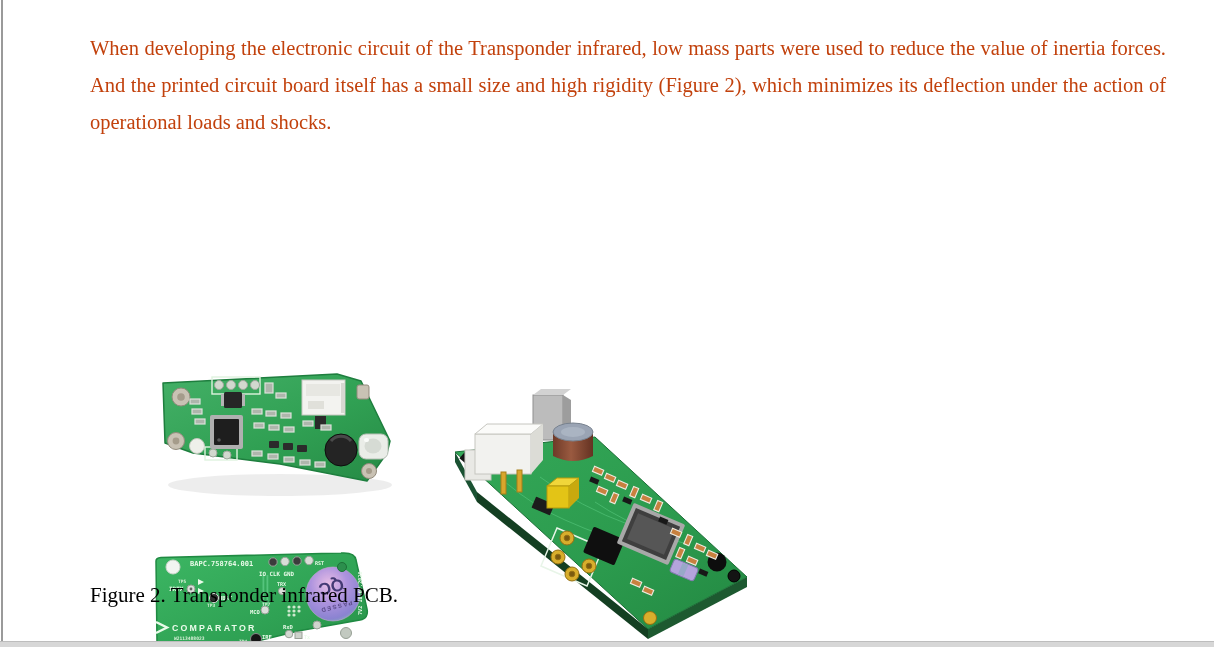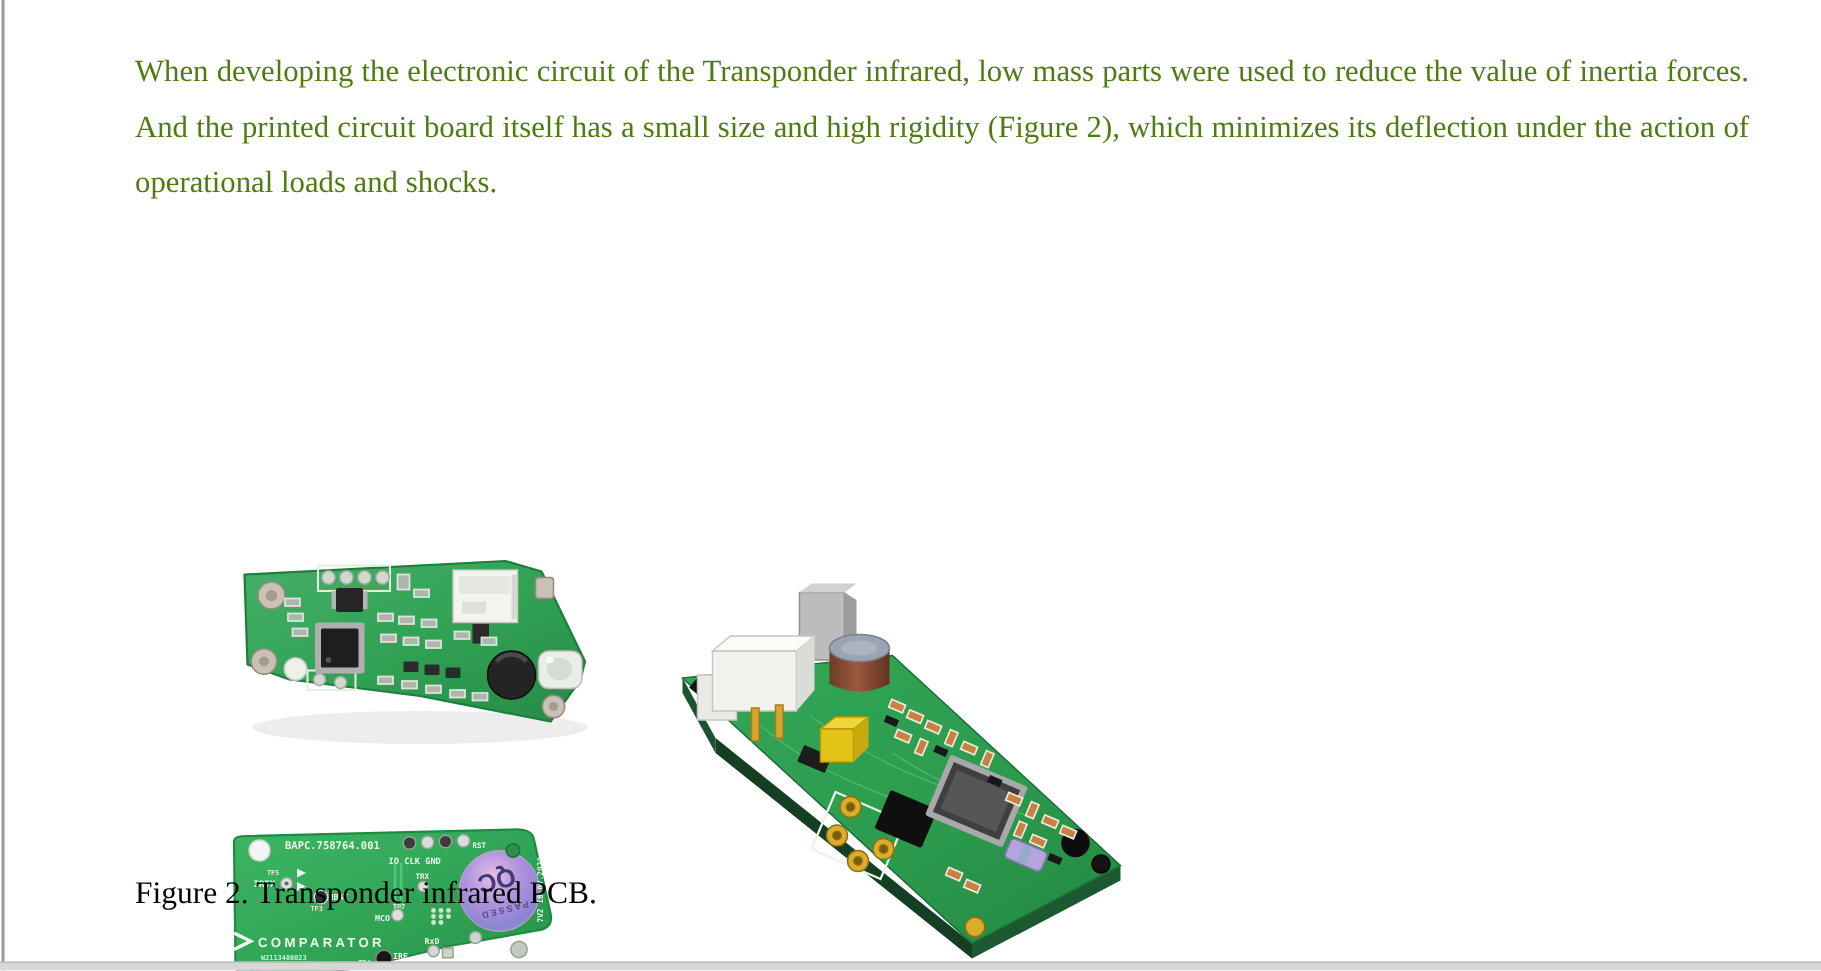--- a/index.html
+++ b/index.html
@@ -9,21 +9,21 @@
   }
   .page-left-edge{
     position:absolute;left:1px;top:0;bottom:0;width:2px;background:#9a9a9a;
   }
   .bottom-bar{
     position:absolute;left:0;right:0;bottom:0;height:5px;
     background:#d7d7d7;border-top:1px solid #bdbdbd;
   }
   .para{
     position:absolute;left:90px;top:30px;width:1076px;
-    font-size:20.5px;line-height:37px;color:#4d7c0f;text-align:justify;
+    font-size:20.5px;line-height:37px;color:#c2410c;text-align:justify;
     margin:0;
   }
   .caption{
     position:absolute;left:90px;top:583px;margin:0;
     font-size:21px;color:#000;font-family:Liberation Serif, serif;
   }
   .figure-area{position:absolute;left:0;top:160px;width:998px;height:400px;}
   .pcb{position:absolute;}
   .pcb1{left:145px;top:193px;width:278px;height:155px;}
   .pcb2{left:143px;top:391px;width:232px;height:122px;}

